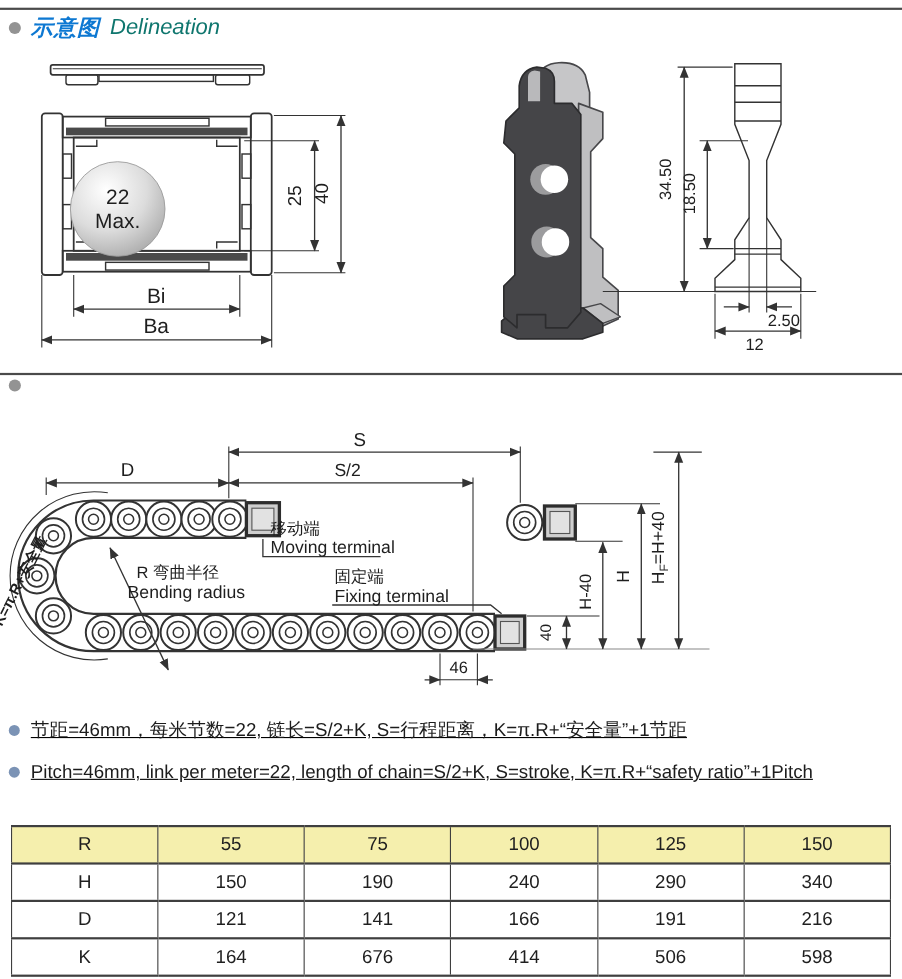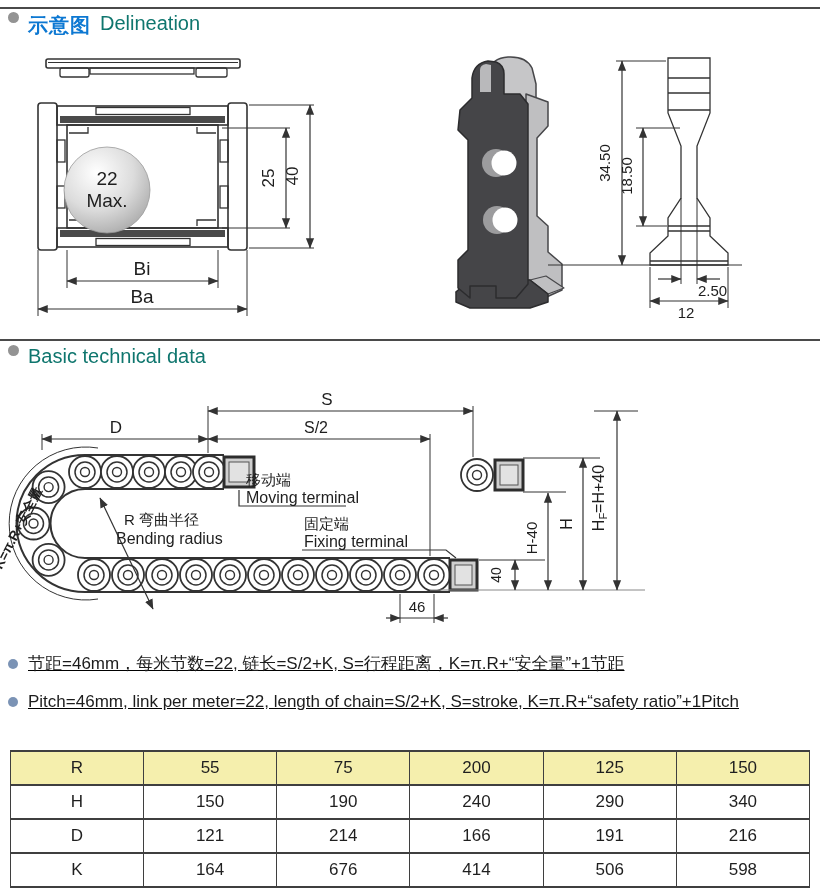--- a/index.html
+++ b/index.html
@@ -1,19 +1,19 @@
 <!DOCTYPE html>
 <html><head>
 <meta charset="utf-8">
 <style>
   html,body{margin:0;padding:0;background:#ffffff;}
   #page{position:relative;width:820px;height:890px;background:#fff;overflow:hidden;
         font-family:"Liberation Sans","DejaVu Sans",sans-serif;}
   .rule{position:absolute;left:0;width:820px;height:2px;background:#4a4a4a;}
-  .sec-head{position:absolute;display:flex;align-items:flex-start;gap:9px;white-space:nowrap;}
+  .sec-head{position:absolute;display:flex;align-items:center;gap:9px;white-space:nowrap;font-style:italic;}
   .sec-bullet{width:11px;height:11px;border-radius:50%;background:#939393;flex:0 0 auto;}
   .sec-zh{font-size:20px;font-weight:bold;color:#0d78d2;letter-spacing:1px;}
   .sec-en{font-size:20px;color:#0f766e;}
   .note{position:absolute;left:8px;display:flex;align-items:center;gap:10px;white-space:nowrap;text-decoration:underline;}
   .note-bullet{width:10px;height:10px;border-radius:50%;background:#7b93b5;flex:0 0 auto;}
   .note-text{font-size:17px;color:#1c1c1c;}
   table.spec{position:absolute;left:10px;top:750px;width:800px;border-collapse:collapse;
              table-layout:fixed;}
   table.spec td{border-left:1.6px solid #3f3f3f;border-right:1.6px solid #3f3f3f;
                 border-top:2.4px solid #3f3f3f;border-bottom:2.4px solid #3f3f3f;
@@ -149,21 +149,20 @@
       <line class="thin" x1="220" y1="219" x2="220" y2="260"></line>
       <line class="thin" x1="298" y1="219" x2="298" y2="260"></line>
       <line class="dim" x1="220" y1="253" x2="298" y2="253" marker-start="url(#arR)" marker-end="url(#arR)"></line>
       <text x="256" y="270" font-size="15" text-anchor="middle">12</text>
     </g>
   </svg>
 
   <div class="rule" style="top:339px"></div>
   <div class="sec-head" style="left:8px;top:345px">
     <span class="sec-bullet"></span>
-    <span class="sec-en">Basic technical data</span>
   </div>
 
   <svg style="left:0;top:378px" width="820" height="266" viewBox="0 0 820 266">
     <defs>
       <marker id="arM" viewBox="0 0 10 10" refX="9" refY="5" markerWidth="9" markerHeight="9" orient="auto-start-reverse">
         <path d="M0,1.2 L9.5,5 L0,8.8 z" fill="#333"></path>
       </marker>
       <g id="lnk">
         <circle r="16" fill="#fff" stroke="#333" stroke-width="1.8"></circle>
         <circle r="10" fill="none" stroke="#333" stroke-width="1.5"></circle>
@@ -266,36 +265,36 @@
     <span class="note-bullet"></span>
     <span class="note-text">Pitch=46mm, link per meter=22, length of chain=S/2+K, S=stroke, K=π.R+“safety ratio”+1Pitch</span>
   </div>
 
   <table class="spec">
     <tbody>
       <tr class="r-head">
         <td class="lbl">R</td>
         <td>55</td>
         <td>75</td>
-        <td>200</td>
+        <td>100</td>
         <td>125</td>
         <td>150</td>
       </tr>
       <tr>
         <td class="lbl">H</td>
         <td>150</td>
         <td>190</td>
         <td>240</td>
         <td>290</td>
         <td>340</td>
       </tr>
       <tr>
         <td class="lbl">D</td>
         <td>121</td>
-        <td>214</td>
+        <td>141</td>
         <td>166</td>
         <td>191</td>
         <td>216</td>
       </tr>
       <tr>
         <td class="lbl">K</td>
         <td>164</td>
         <td>676</td>
         <td>414</td>
         <td>506</td>

